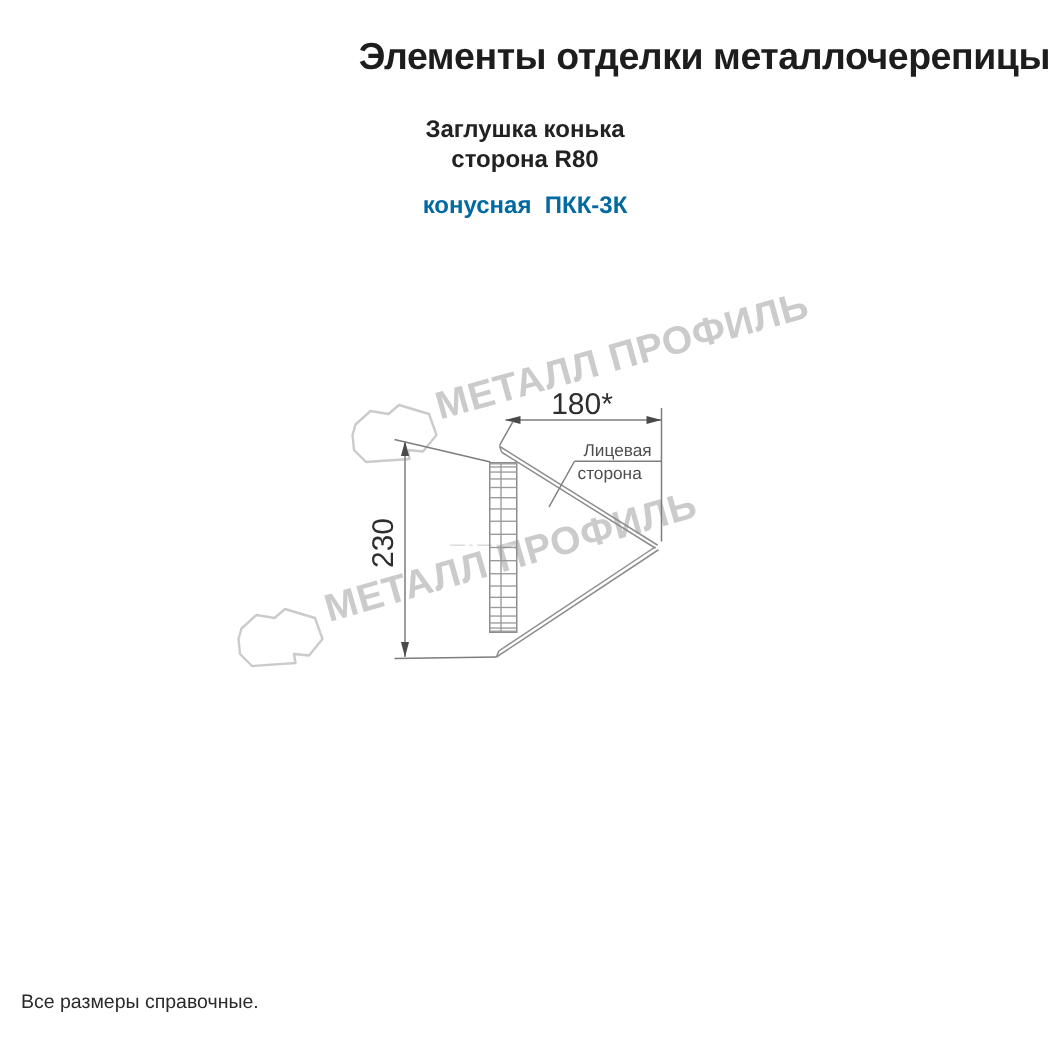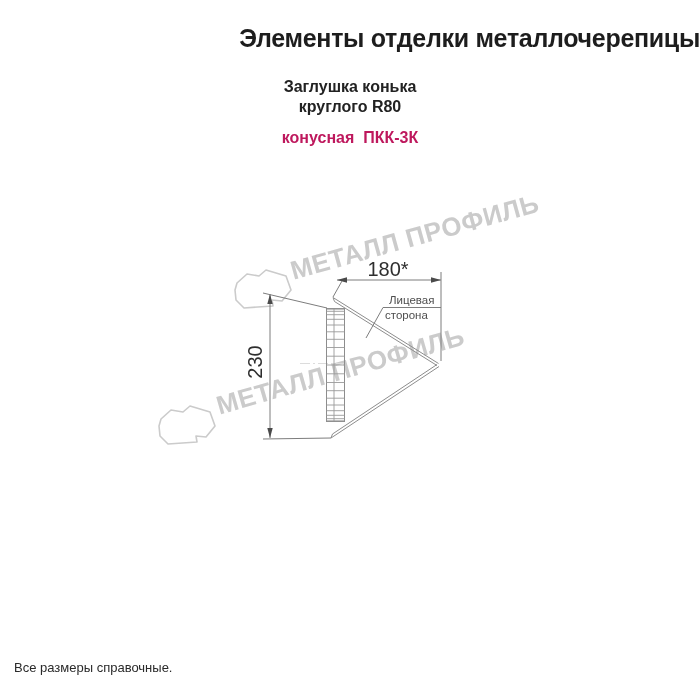--- a/index.html
+++ b/index.html
@@ -15,21 +15,21 @@
     position:absolute; top:24px; left:0; width:700px;
     text-align:right; font-size:25px; font-weight:bold; letter-spacing:-0.3px;
     color:var(--ink);
   }
   .subtitle{
     position:absolute; top:77px; left:0; width:700px; text-align:center;
     font-size:16px; font-weight:bold; line-height:20px; color:#222;
   }
   .product-code{
     position:absolute; top:129px; left:0; width:700px; text-align:center;
-    font-size:16px; font-weight:bold; color:#be185d; white-space:pre;
+    font-size:16px; font-weight:bold; color:#0369a1; white-space:pre;
   }
   .wm-cloud{position:absolute; z-index:1;}
   .wm-text{
     position:absolute; z-index:1; display:block;
     font-size:26px; font-weight:bold; letter-spacing:0.5px; white-space:pre;
     color:var(--wm); line-height:30px;
   }
   .wm-text-1{left:291px; top:256px; transform:rotate(-15.5deg); transform-origin:0 50%;}
   .wm-text-2{left:217px; top:391px; transform:rotate(-16deg); transform-origin:0 50%;}
   svg.drawing{position:absolute; left:0; top:0; z-index:2;}
@@ -41,21 +41,21 @@
     font-size:13px; line-height:19px; color:#2a2a2a;margin-top:16px;
   }
 </style>
 </head>
 <body>
 
 <h1 class="page-title">Элементы отделки металлочерепицы</h1>
 
 <div class="subtitle">
   <div>Заглушка конька</div>
-  <div>круглого R80</div>
+  <div>сторона R80</div>
 </div>
 <div class="product-code">конусная  ПКК-3К</div>
 
 <svg class="wm-cloud" style="left:226px; top:265px;" width="70" height="48" viewBox="0 0 70 48">
   <path d="M9,25 L10,35 L18,43 L47,41 L46,35 L56,36 L65,25 L60,11 L40,5 L33,11 L21,9 L11,18 Z" fill="none" stroke="var(--wm)" stroke-width="1.6" stroke-linejoin="round"></path>
 </svg>
 <span class="wm-text wm-text-1">МЕТАЛЛ ПРОФИЛЬ</span>
 
 <svg class="wm-cloud" style="left:150px; top:401px;" width="70" height="48" viewBox="0 0 70 48">
   <path d="M9,25 L10,35 L18,43 L47,41 L46,35 L56,36 L65,25 L60,11 L40,5 L33,11 L21,9 L11,18 Z" fill="none" stroke="var(--wm)" stroke-width="1.6" stroke-linejoin="round"></path>

